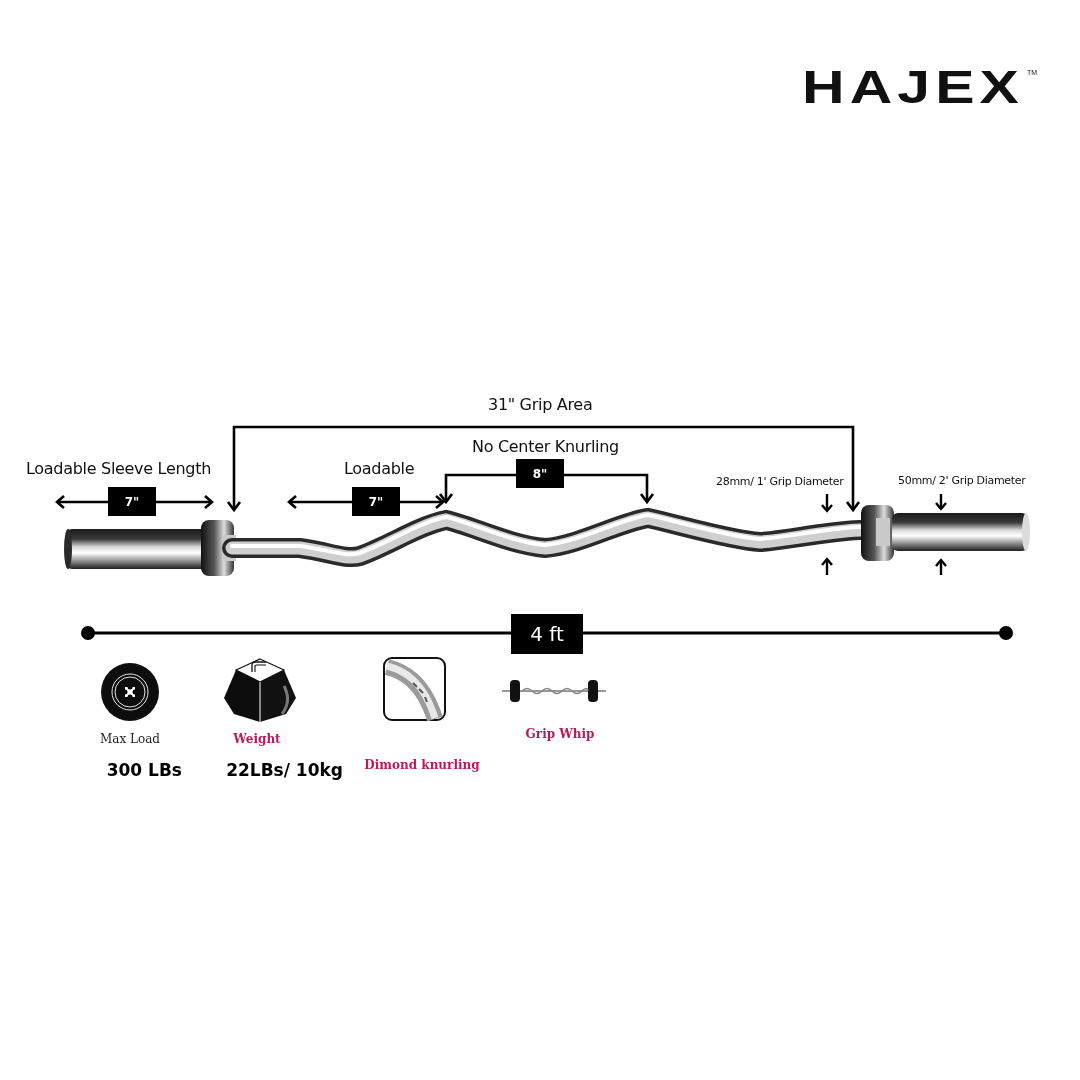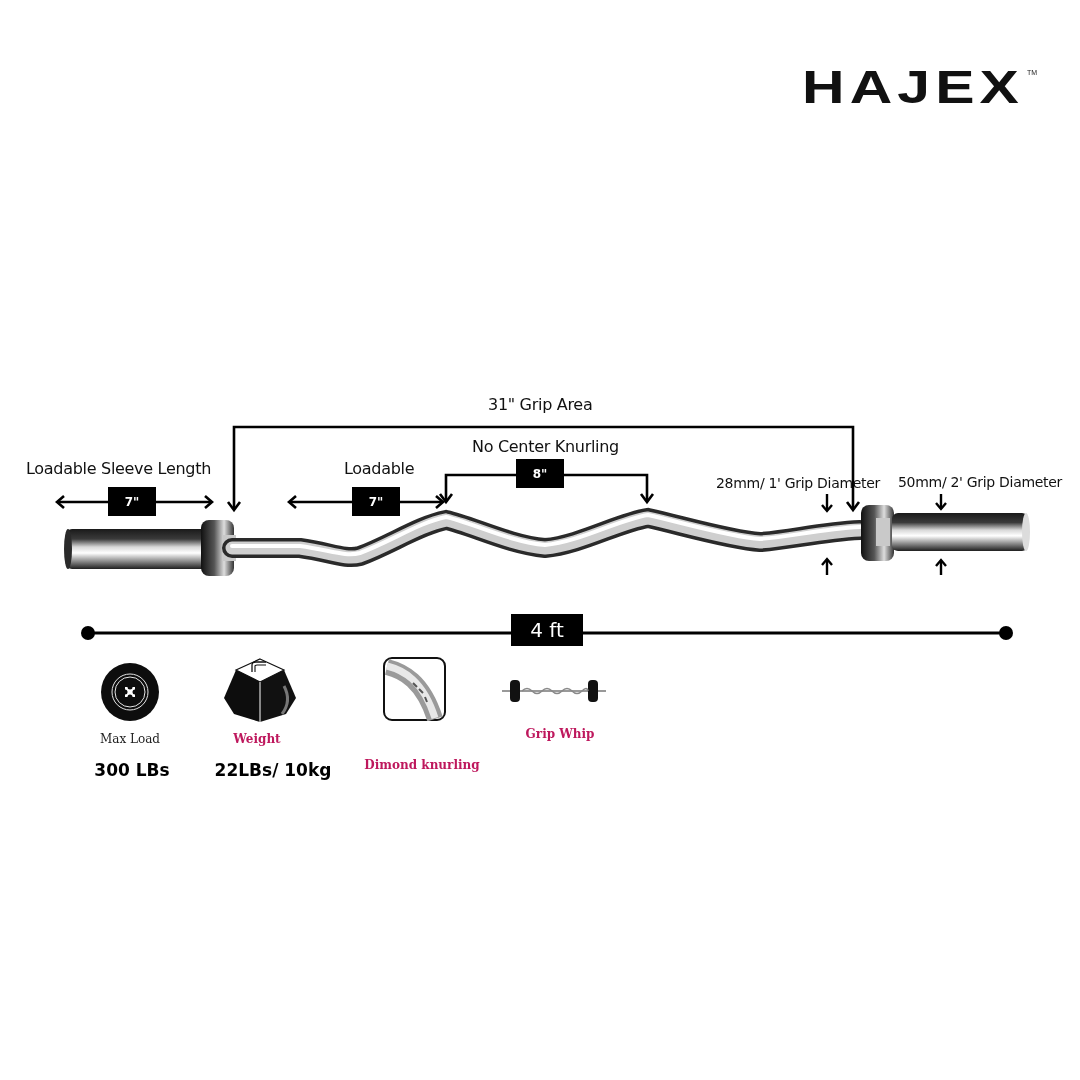--- a/index.html
+++ b/index.html
@@ -1,26 +1,26 @@
 <!DOCTYPE html>
 <html><head>
   <meta charset="utf-8">
   <style>
     html, body { margin: 0; padding: 0; background: #ffffff; }
     body { width: 1080px; height: 1080px; position: relative; overflow: hidden; font-family: "DejaVu Sans", "Liberation Sans", sans-serif; color: #111; }
     .abs { position: absolute; }
     .logo { left: 802px; top: 64px; font-family: "Liberation Sans", sans-serif; font-weight: 900; font-size: 46px; letter-spacing: 4px; color: #111; line-height: 1; transform: scaleX(1.28); transform-origin: left top; }
     .tm { position: absolute; left: 1027px; top: 69px; font-size: 7px; font-family: "Liberation Sans", sans-serif; color: #222; }
     .label { font-family: "DejaVu Sans", sans-serif; font-size: 16px; color: #111; white-space: nowrap; letter-spacing: -0.3px; }
-    .small-label { font-family: "DejaVu Sans", sans-serif; font-size: 14px; color: #111; white-space: nowrap; letter-spacing: -0.3px; }
+    .small-label { font-family: "DejaVu Sans", sans-serif; font-size: 11px; color: #111; white-space: nowrap; letter-spacing: -0.3px; }
     .tag { background: #000; color: #fff; font-family: "DejaVu Sans", sans-serif; font-weight: bold; font-size: 12px; display: flex; align-items: center; justify-content: center; }
     .tag-big { background: #000; color: #fff; font-family: "DejaVu Sans", sans-serif; font-size: 20px; display: flex; align-items: center; justify-content: center; }
     .feat-title { font-family: "DejaVu Serif", "Liberation Serif", serif; font-size: 12px; color: #222; white-space: nowrap; text-align: center; }
     .feat-title.dark { color: #be185d; font-weight: bold; }
-    .feat-value { font-family: "DejaVu Sans", sans-serif; font-weight: bold; font-size: 17px; color: #000; white-space: nowrap; text-align: center; }
+    .feat-value { font-family: "DejaVu Sans", sans-serif; font-weight: bold; font-size: 17px; color: #000; white-space: nowrap; text-align: right; }
     svg { position: absolute; left: 0; top: 0; }
   </style>
 </head>
 <body>
 
 <div class="abs logo">HAJEX</div>
 <div class="tm">TM</div>
 
 <svg width="1080" height="1080" viewBox="0 0 1080 1080">
   <defs>
@@ -113,21 +113,21 @@
 
 <div class="abs label" style="left:26px; top:459px;">Loadable Sleeve Length</div>
 <div class="abs tag" style="left:108px; top:487px; width:48px; height:29px;">7"</div>
 
 <div class="abs label" style="left:344px; top:459px;">Loadable</div>
 <div class="abs tag" style="left:352px; top:487px; width:48px; height:29px;">7"</div>
 
 <div class="abs small-label" style="left:716px; top:475px;">28mm/ 1' Grip Diameter</div>
 <div class="abs small-label" style="left:898px; top:474px;">50mm/ 2' Grip Diameter</div>
 
-<div class="abs tag-big" style="left:511px; top:614px; width:72px; height:32px;">4 ft</div>
+<div class="abs tag-big" style="left:511px; top:614px; width:72px; height:40px;">4 ft</div>
 
 <div class="abs" style="left:100px; top:662px; width:60px; height:60px;">
   <svg width="60" height="60" viewBox="0 0 60 60" style="position:static">
     <circle cx="30" cy="30" r="29" fill="#0d0d0d"></circle>
     <circle cx="30" cy="30" r="18" fill="none" stroke="#e6e6e6" stroke-width="1"></circle>
     <circle cx="30" cy="30" r="15" fill="none" stroke="#e6e6e6" stroke-width="1"></circle>
     <rect x="25" y="25" width="10" height="10" fill="#fff"></rect>
     <circle cx="25" cy="30" r="2.5" fill="#0d0d0d"></circle>
     <circle cx="35" cy="30" r="2.5" fill="#0d0d0d"></circle>
     <circle cx="30" cy="25" r="2.5" fill="#0d0d0d"></circle>

